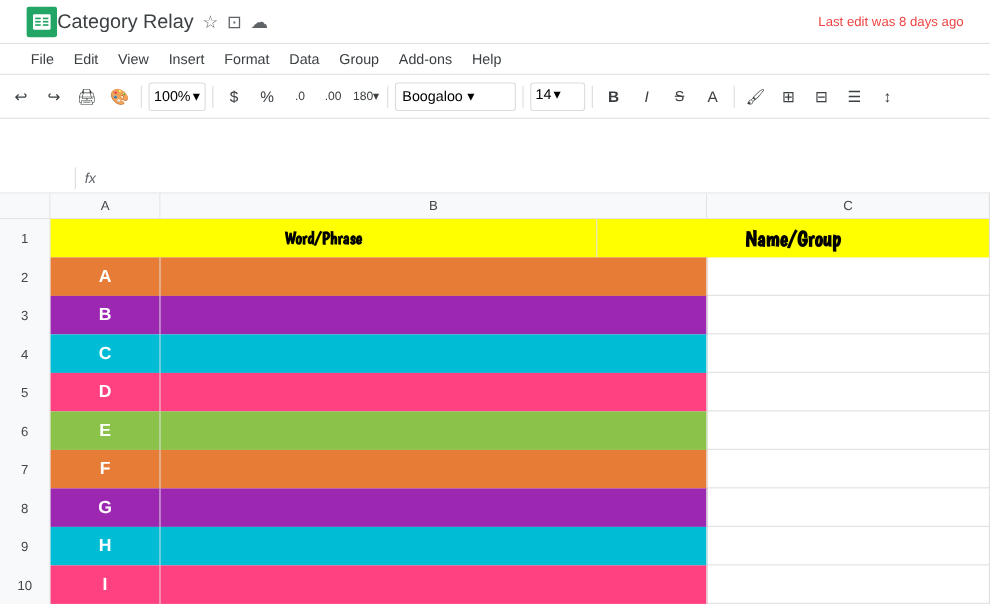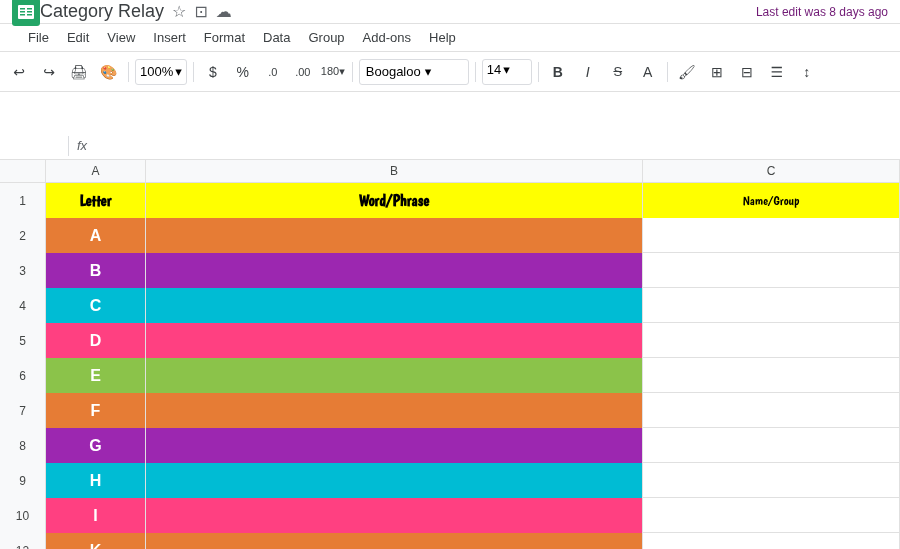--- a/index.html
+++ b/index.html
@@ -2,40 +2,40 @@
 <html><head>
   <meta charset="utf-8">
   <style>
     * { margin: 0; padding: 0; box-sizing: border-box; }
     body { font-family: Arial, sans-serif; background: #fff; width: 900px; height: 549px; overflow: hidden; }
 
     
     .title-bar {
       display: flex;
       align-items: center;
-      padding: 4px 12px;
-      height: 24px;
+      padding: 4px 24px;
+      height: 40px;
       border-bottom: 1px solid #e0e0e0;
     }
     .title-text {
       font-size: 18px;
       color: #3c4043;
       font-weight: normal;
       margin-right: 8px;
     }
     .title-icons {
       display: flex;
       gap: 8px;
       color: #5f6368;
       font-size: 16px;
     }
     .last-edit {
       margin-left: auto;
       font-size: 12px;
-      color: #701a75;
+      color: #ef4444;
     }
 
     
     .menu-bar {
       display: flex;
       align-items: center;
       padding: 2px 20px;
       height: 28px;
       border-bottom: 1px solid #e0e0e0;
       gap: 2px;
@@ -352,23 +352,22 @@
     <div class="row-num-header"></div>
     <div class="col-header col-a">A</div>
     <div class="col-header col-b">B</div>
     <div class="col-header col-c">C</div>
   </div>
 
   <div class="grid-rows">
 
     <div class="grid-row">
       <div class="row-num">1</div>
-      <div class="cell cell-a header-cell" style="font-size:16px; font-weight:bold;">Letter</div>
       <div class="cell cell-b header-cell" style="font-size:16px; font-weight:bold;">Word/Phrase</div>
-      <div class="cell cell-c header-cell" style="font-size:13px; font-weight:normal;">Name/Group</div>
+      <div class="cell cell-c header-cell" style="font-size:20px; font-weight:bold;">Name/Group</div>
     </div>
 
     <div class="grid-row row-orange">
       <div class="row-num">2</div>
       <div class="cell cell-a letter-cell">A</div>
       <div class="cell cell-b"></div>
       <div class="cell cell-c"></div>
     </div>
 
     <div class="grid-row row-purple">

